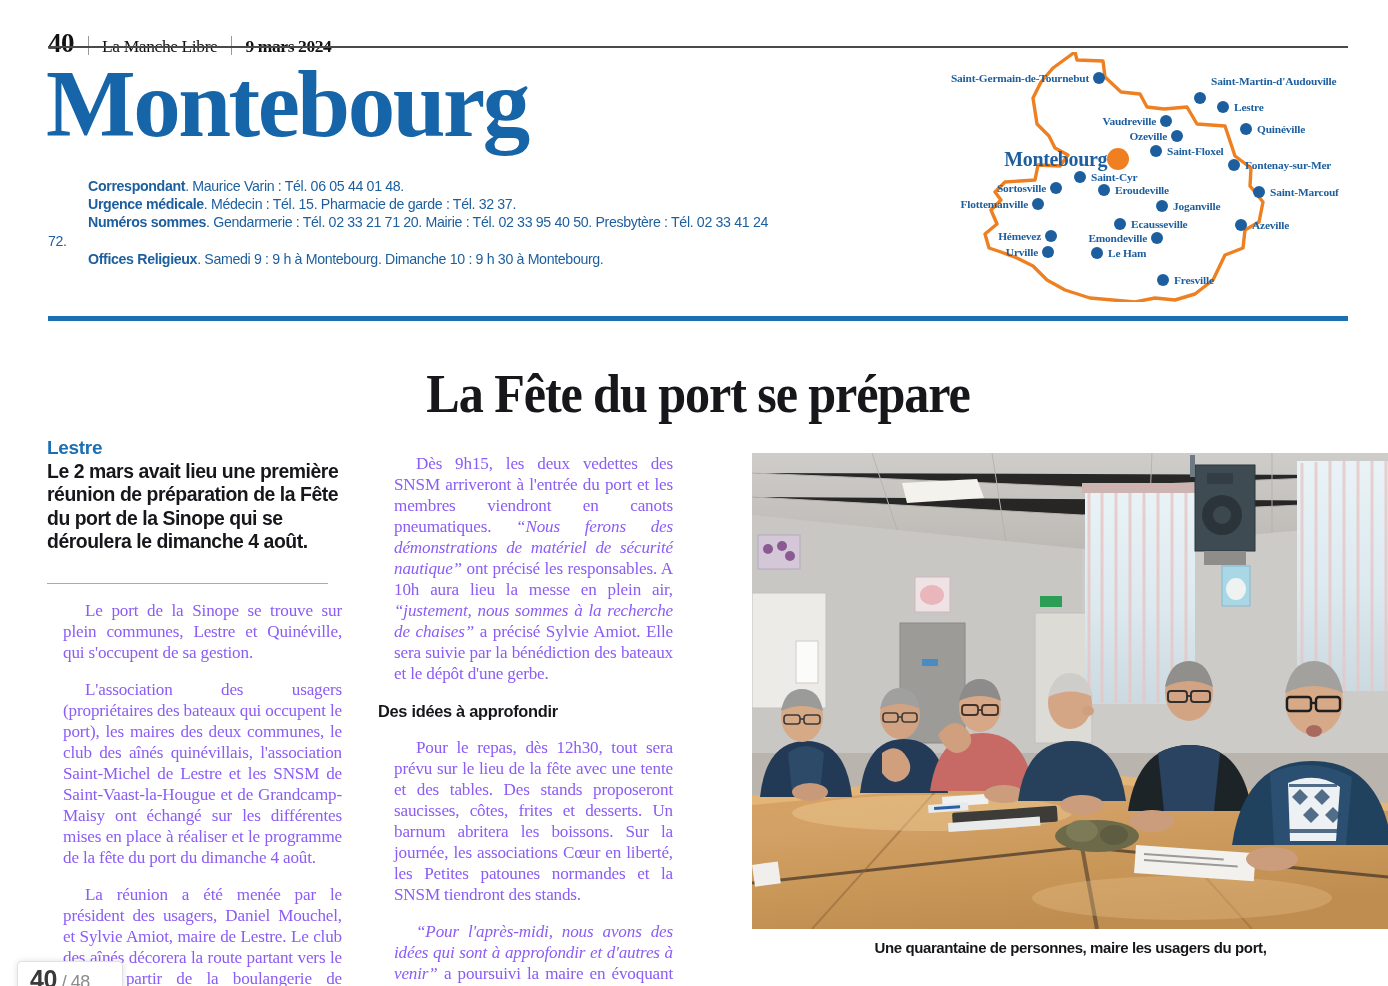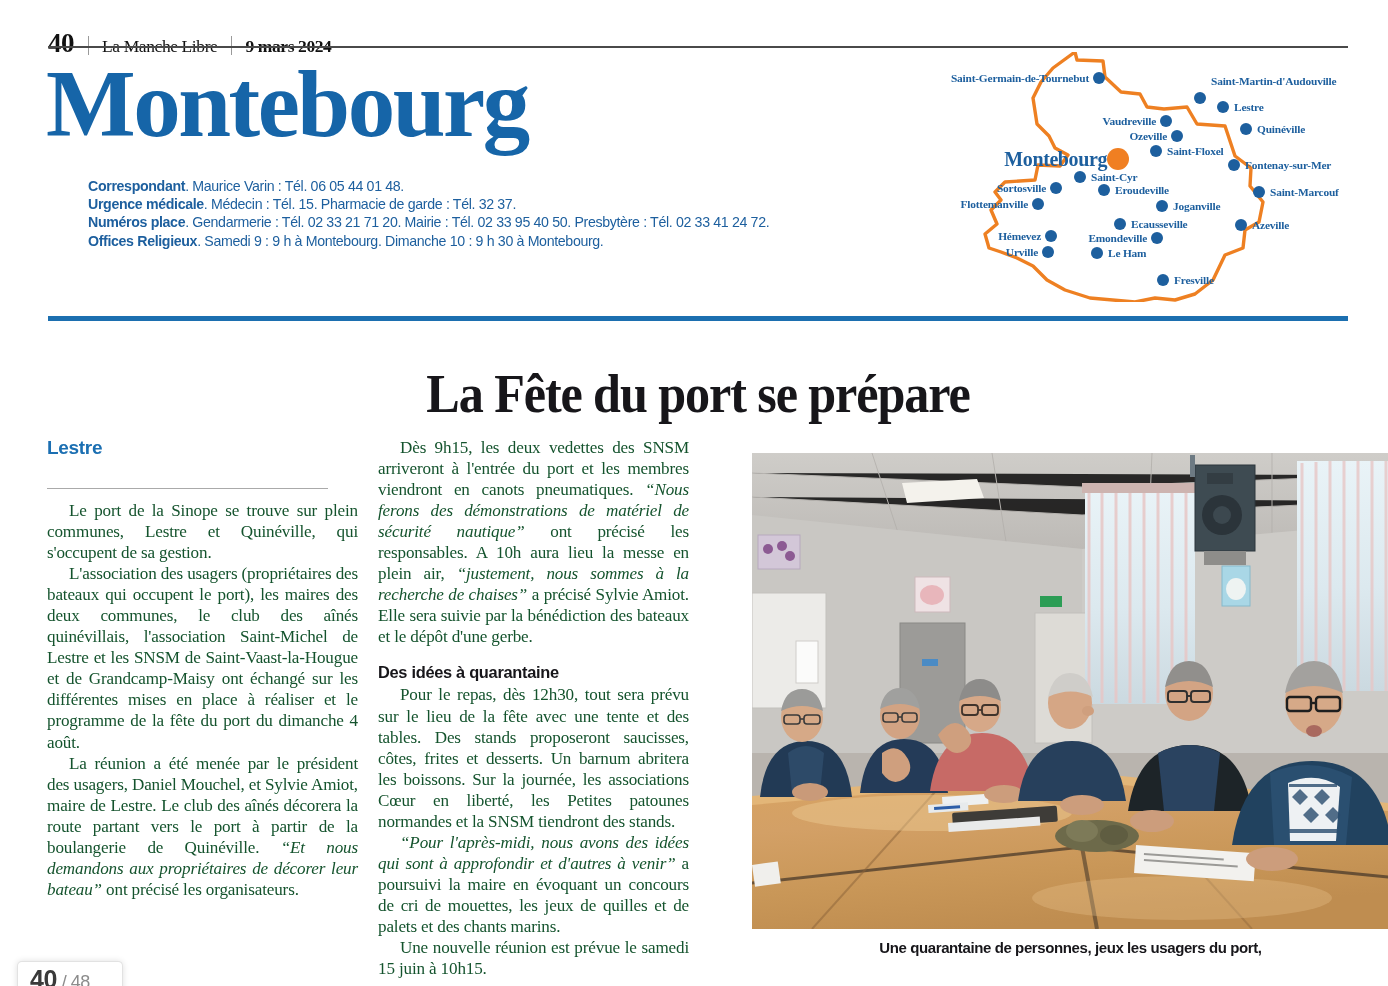--- a/index.html
+++ b/index.html
@@ -166,22 +166,22 @@
   .col-rule {
     width: 281px;
     height: 1px;
     background: #aaaaaa;
     margin: 29px 0 11px 0;
   }
   p.body {
     font-family: "Liberation Serif", serif;
     font-size: 17.1px;
     line-height: 21.05px;
-    color: #14532d;
-    margin: 0;
+    color: #8b5cf6;
+    margin: 16px;
     text-align: justify;
     text-indent: 22px;
     letter-spacing: -0.15px;
     -webkit-hyphens: auto;
     hyphens: auto;
   }
   p.body em { font-style: italic; }
   .subhead {
     font-family: "Liberation Sans", sans-serif;
     font-weight: bold;
@@ -272,21 +272,21 @@
   <span class="divider"></span>
   <span class="pubdate">9 mars 2024</span>
 </div>
 <div id="header-rule"></div>
 
 <div id="masthead">Montebourg</div>
 
 <div id="practical-info">
   <div><span class="lbl">Correspondant</span><span>. Maurice Varin : Tél. 06 05 44 01 48.</span></div>
   <div><span class="lbl">Urgence médicale</span><span>. Médecin : Tél. 15. Pharmacie de garde : Tél. 32 37.</span></div>
-  <div><span class="lbl">Numéros place</span><span>. Gendarmerie : Tél. 02 33 21 71 20. Mairie : Tél. 02 33 95 40 50. Presbytère : Tél. 02 33 41 24 72.</span></div>
+  <div><span class="lbl">Numéros sommes</span><span>. Gendarmerie : Tél. 02 33 21 71 20. Mairie : Tél. 02 33 95 40 50. Presbytère : Tél. 02 33 41 24 72.</span></div>
   <div><span class="lbl">Offices Religieux</span><span>. Samedi 9 : 9 h à Montebourg. Dimanche 10 : 9 h 30 à Montebourg.</span></div>
 </div>
 
 <div id="locator-map">
   <svg width="425" height="250" viewBox="0 0 425 250" xmlns="http://www.w3.org/2000/svg">
 
     <path fill="none" stroke="#ee8022" stroke-width="3.4" stroke-linejoin="round" stroke-linecap="round" d="M 150 0 L 152 8 L 178 9 L 180 25 L 196 40 L 215 42 L 222 55 L 239 57 L 262 55 L 272 72
              L 300 74 L 310 104 L 326 116 L 325 134 L 338 150 L 334 170 L 320 178 L 318 196
              L 300 203 L 288 228 L 270 242 L 250 248 L 230 246 L 210 250
              L 165 246 L 140 238 L 122 228 L 108 214 L 92 206 L 76 200
@@ -342,29 +342,30 @@
     <text class="maplabel" x="249" y="232" text-anchor="start">Fresville</text>
   </svg>
 </div>
 
 <div id="section-rule"></div>
 
 <h1 id="article-headline">La Fête du port se prépare</h1>
 
 <div class="col" id="col-1">
   <div class="kicker">Lestre</div>
+  <p class="standfirst">Le 2 mars avait lieu une première réunion de préparation de la Fête du port de la Sinope qui se déroulera le dimanche 4 août.</p>
   <div class="col-rule"></div>
   <p class="body">Le port de la Sinope se trouve sur plein communes, Lestre et Quinéville, qui s'occupent de sa gestion.</p>
   <p class="body">L'association des usagers (propriétaires des bateaux qui occupent le port), les maires des deux communes, le club des aînés quinévillais, l'association Saint-Michel de Lestre et les SNSM de Saint-Vaast-la-Hougue et de Grandcamp-Maisy ont échangé sur les différentes mises en place à réaliser et le programme de la fête du port du dimanche 4 août.</p>
   <p class="body"><span>La réunion a été menée par le président des usagers, Daniel Mouchel, et Sylvie Amiot, maire de Lestre. Le club des aînés décorera la route partant vers le port à partir de la boulangerie de Quinéville. </span><em>“Et nous demandons aux propriétaires de décorer leur bateau”</em><span> ont précisé les organisateurs.</span></p>
 </div>
 
 <div class="col" id="col-2">
   <p class="body"><span>Dès 9h15, les deux vedettes des SNSM arriveront à l'entrée du port et les membres viendront en canots pneumatiques. </span><em>“Nous ferons des démonstrations de matériel de sécurité nautique”</em><span> ont précisé les responsables. A 10h aura lieu la messe en plein air, </span><em>“justement, nous sommes à la recherche de chaises”</em><span> a précisé Sylvie Amiot. Elle sera suivie par la bénédiction des bateaux et le dépôt d'une gerbe.</span></p>
-  <h2 class="subhead">Des idées à quarantaine</h2>
+  <h2 class="subhead">Des idées à approfondir</h2>
   <p class="body">Pour le repas, dès 12h30, tout sera prévu sur le lieu de la fête avec une tente et des tables. Des stands proposeront saucisses, côtes, frites et desserts. Un barnum abritera les boissons. Sur la journée, les associations Cœur en liberté, les Petites patounes normandes et la SNSM tiendront des stands.</p>
   <p class="body"><em>“Pour l'après-midi, nous avons des idées qui sont à approfondir et d'autres à venir”</em><span> a poursuivi la maire en évoquant un concours de cri de mouettes, les jeux de quilles et de palets et des chants marins.</span></p>
   <p class="body">Une nouvelle réunion est prévue le samedi 15 juin à 10h15.</p>
 </div>
 
 <figure id="photo-figure">
   <div id="photo-frame">
     <svg width="637" height="476" viewBox="0 0 637 476" xmlns="http://www.w3.org/2000/svg" role="img" aria-labelledby="photoAlt">
       <title id="photoAlt">Sept hommes assis autour d'une grande table en bois dans une salle de réunion</title>
       <defs>
@@ -545,19 +546,19 @@
         <rect x="535" y="244" width="24" height="14" rx="3" fill="none" stroke="#1f1f1f" stroke-width="2.4"></rect>
         <rect x="564" y="244" width="24" height="14" rx="3" fill="none" stroke="#1f1f1f" stroke-width="2.4"></rect>
         <path d="M559 250 h5" stroke="#1f1f1f" stroke-width="2.4"></path>
         <ellipse cx="562" cy="278" rx="8" ry="6" fill="#a9695f"></ellipse>
         <ellipse cx="520" cy="406" rx="26" ry="12" fill="#cc9d7c"></ellipse>
       </g>
     </svg>
   </div>
 
   <figcaption id="photo-caption">
-    <div>Une quarantaine de personnes, jeux les usagers du port,</div>
+    <div>Une quarantaine de personnes, maire les usagers du port,</div>
   </figcaption>
 </figure>
 
 <div id="page-pager">
   <span class="cur">40</span><span class="tot">/ 48</span>
 </div>
 
 </body></html>

